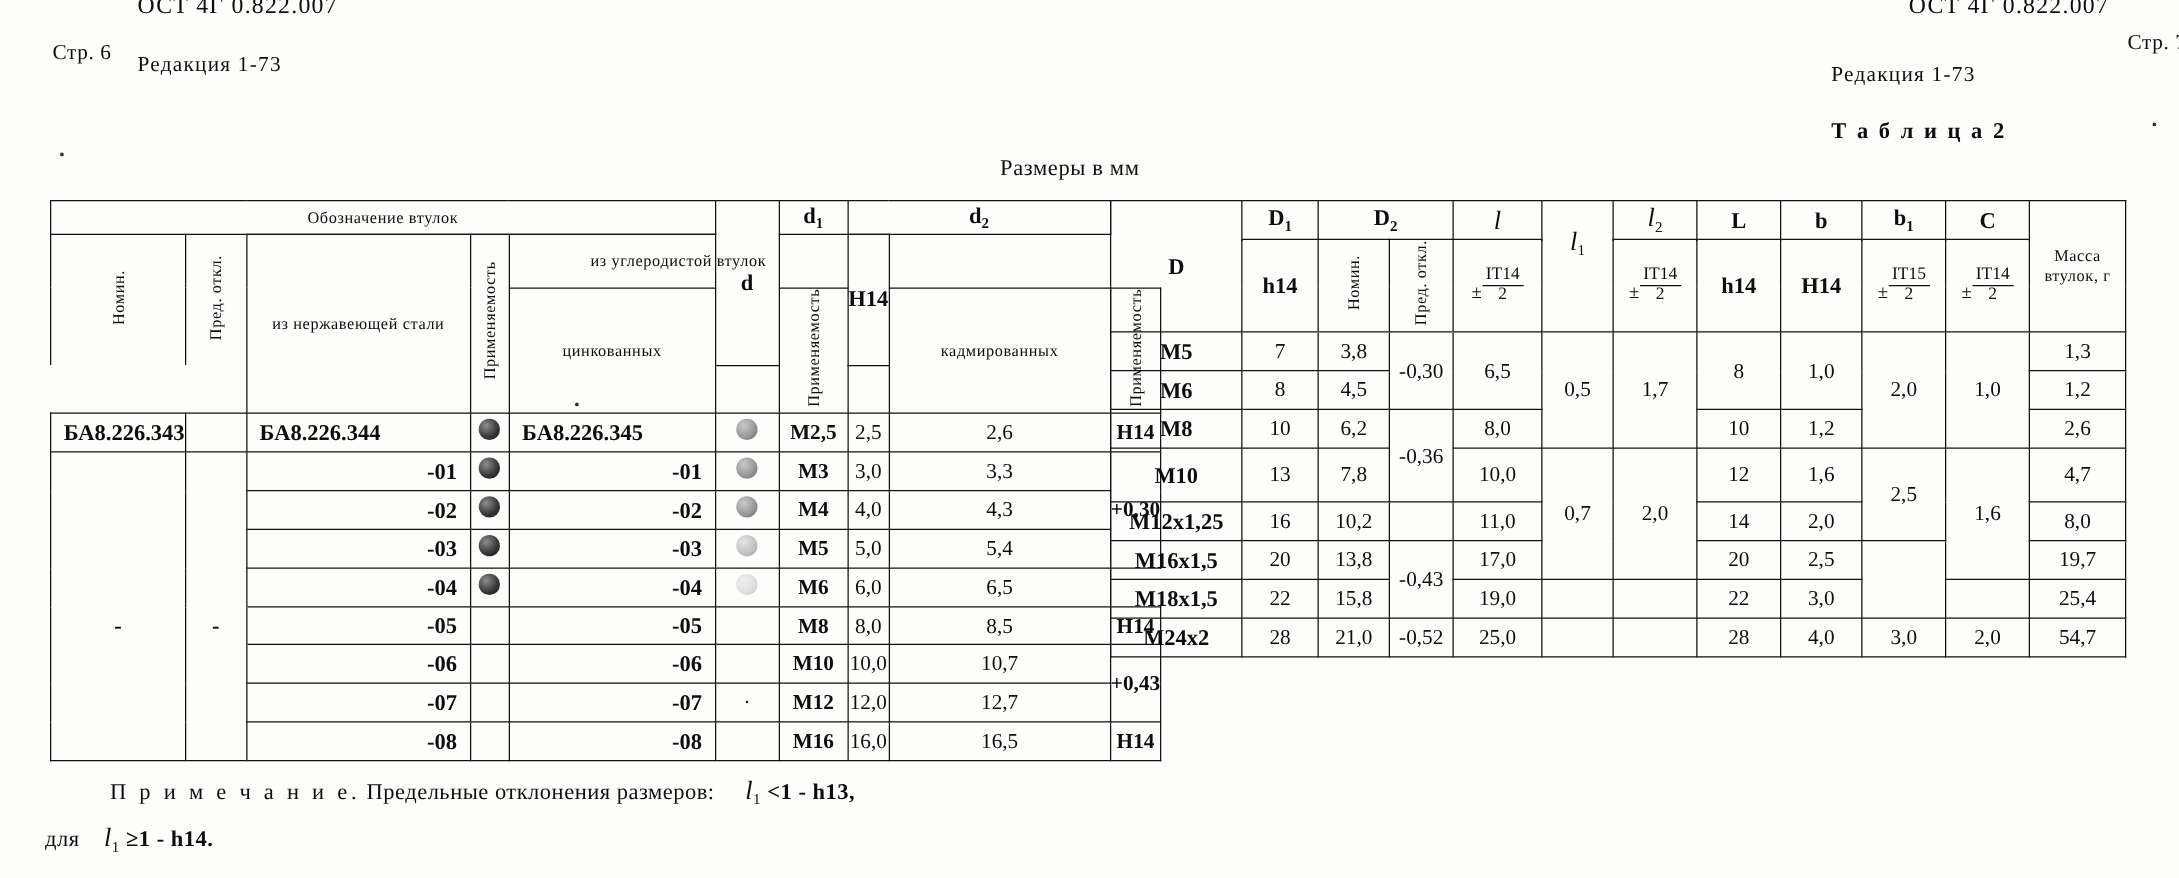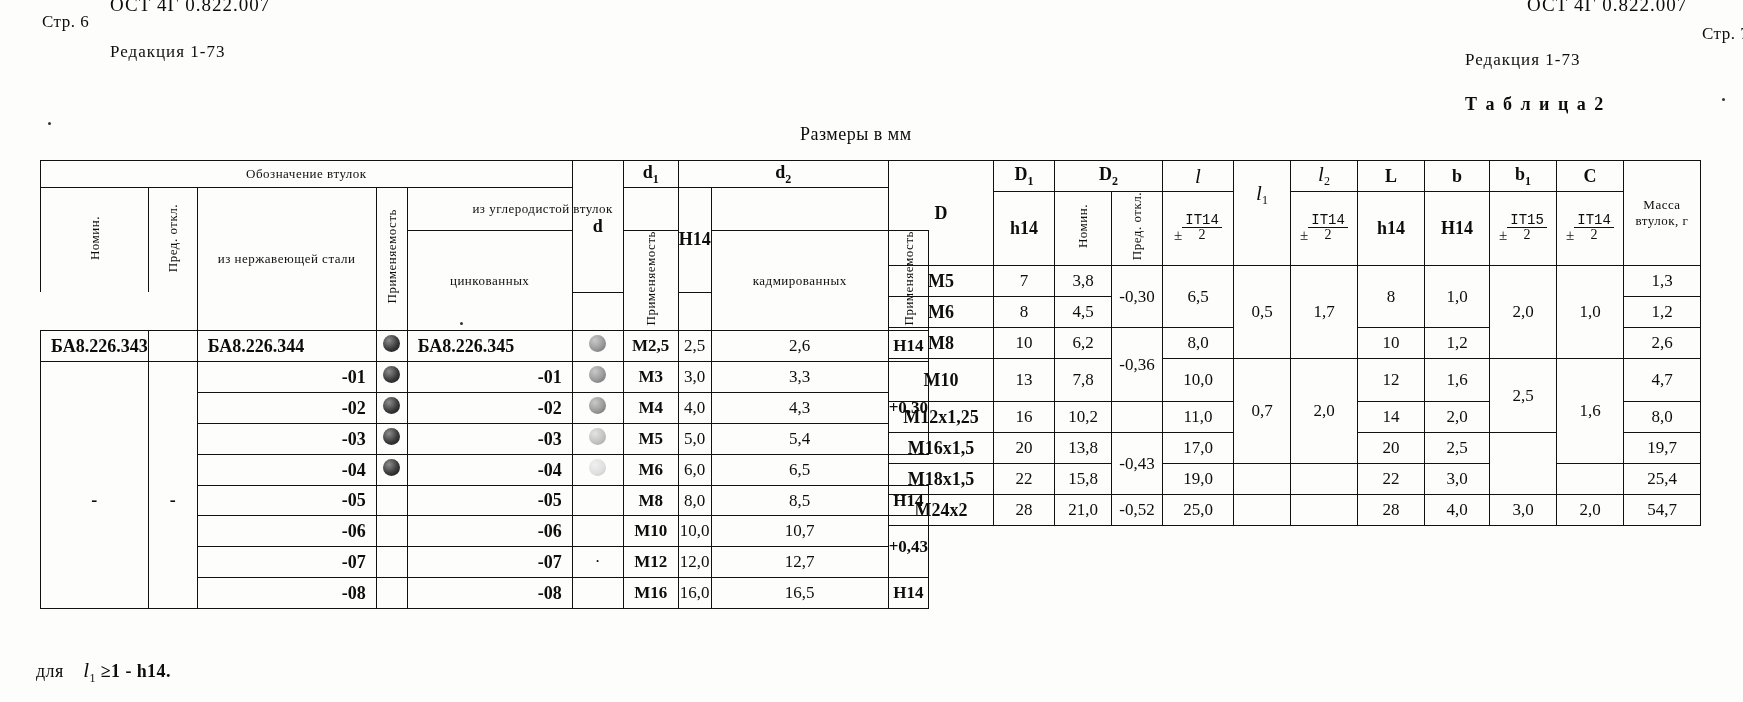--- a/index.html
+++ b/index.html
@@ -10,21 +10,21 @@
     color:#0d0d0d;
     position:relative;
     overflow:hidden;
   }
   .page{position:absolute;inset:0;}
 
   
   .hdr{position:absolute;font-size:17px;letter-spacing:.5px;white-space:nowrap;}
   #ost-left{left:110px;top:-6px;font-size:19px;letter-spacing:1px;}
   #ost-right{left:1527px;top:-6px;font-size:19px;letter-spacing:1px;}
-  #str-left{left:42px;top:12px;}
+  #str-left{left:42px;top:32px;}
   #str-right{left:1682px;top:24px;margin-left:20px;}
   #red-left{left:110px;top:42px;letter-spacing:1px;}
   #red-right{left:1465px;top:50px;letter-spacing:1px;}
   #tablica{left:1465px;top:94px;font-size:18px;letter-spacing:2px;font-weight:bold;}
   #razmery{left:800px;top:124px;font-size:18px;}
 
   
   table{border-collapse:collapse;position:absolute;}
   td,th{
     border:1px solid #111;
@@ -52,21 +52,21 @@
   }
   .bold{font-weight:bold;}
   .lbl{font-size:13px;letter-spacing:.5px;}
   .small{font-size:13px;}
   .hdrc{font-weight:bold;font-size:18px;}
 
   .ital{font-family:"Liberation Serif",serif;font-style:italic;font-size:21px;}
   .sub{font-size:12px;vertical-align:sub;}
 
   .frac{display:inline-block;text-align:center;line-height:1.05;font-size:14px;}
-  .frac .num{display:block;border-bottom:1px solid #111;padding:0 3px;font-family:Liberation Mono, monospace;}
+  .frac .num{display:block;border-bottom:1px solid #111;padding:0 3px;}
   .frac .den{display:block;padding:0 3px;}
 
   .leftcell{text-align:left;padding-left:10px;}
   .rightcell{text-align:right;padding-right:10px;margin-left:33px;}
 
   .blob{
     display:inline-block;width:17px;height:17px;border-radius:50%;
     background:radial-gradient(circle at 35% 32%, #8d8d8d 0%, #3a3a3a 55%, #101010 100%);
   }
   .blob.f{background:radial-gradient(circle at 35% 32%, #c9c9c9 0%, #9a9a9a 55%, #666 100%);}
@@ -358,20 +358,27 @@
       <td></td>
       <td>28</td>
       <td>4,0</td>
       <td>3,0</td>
       <td>2,0</td>
       <td>54,7</td>
     </tr>
   </tbody>
     </table>
 
+  <div class="note" id="note1">
+    <span class="spaced">П р и м е ч а н и е.</span>
+    <span>Предельные отклонения размеров:</span>
+    &nbsp;&nbsp;&nbsp;
+    <span class="ital">l</span><span class="sub">1</span>
+    <span style="font-weight:bold;">&lt;1 - h13,</span>
+  </div>
   <div class="note" id="note2">
     <span>для</span>
     &nbsp;&nbsp;
     <span class="ital">l</span><span class="sub">1</span>
     <span style="font-weight:bold;">≥1 - h14.</span>
   </div>
 
 </div>
 
 </body></html>

